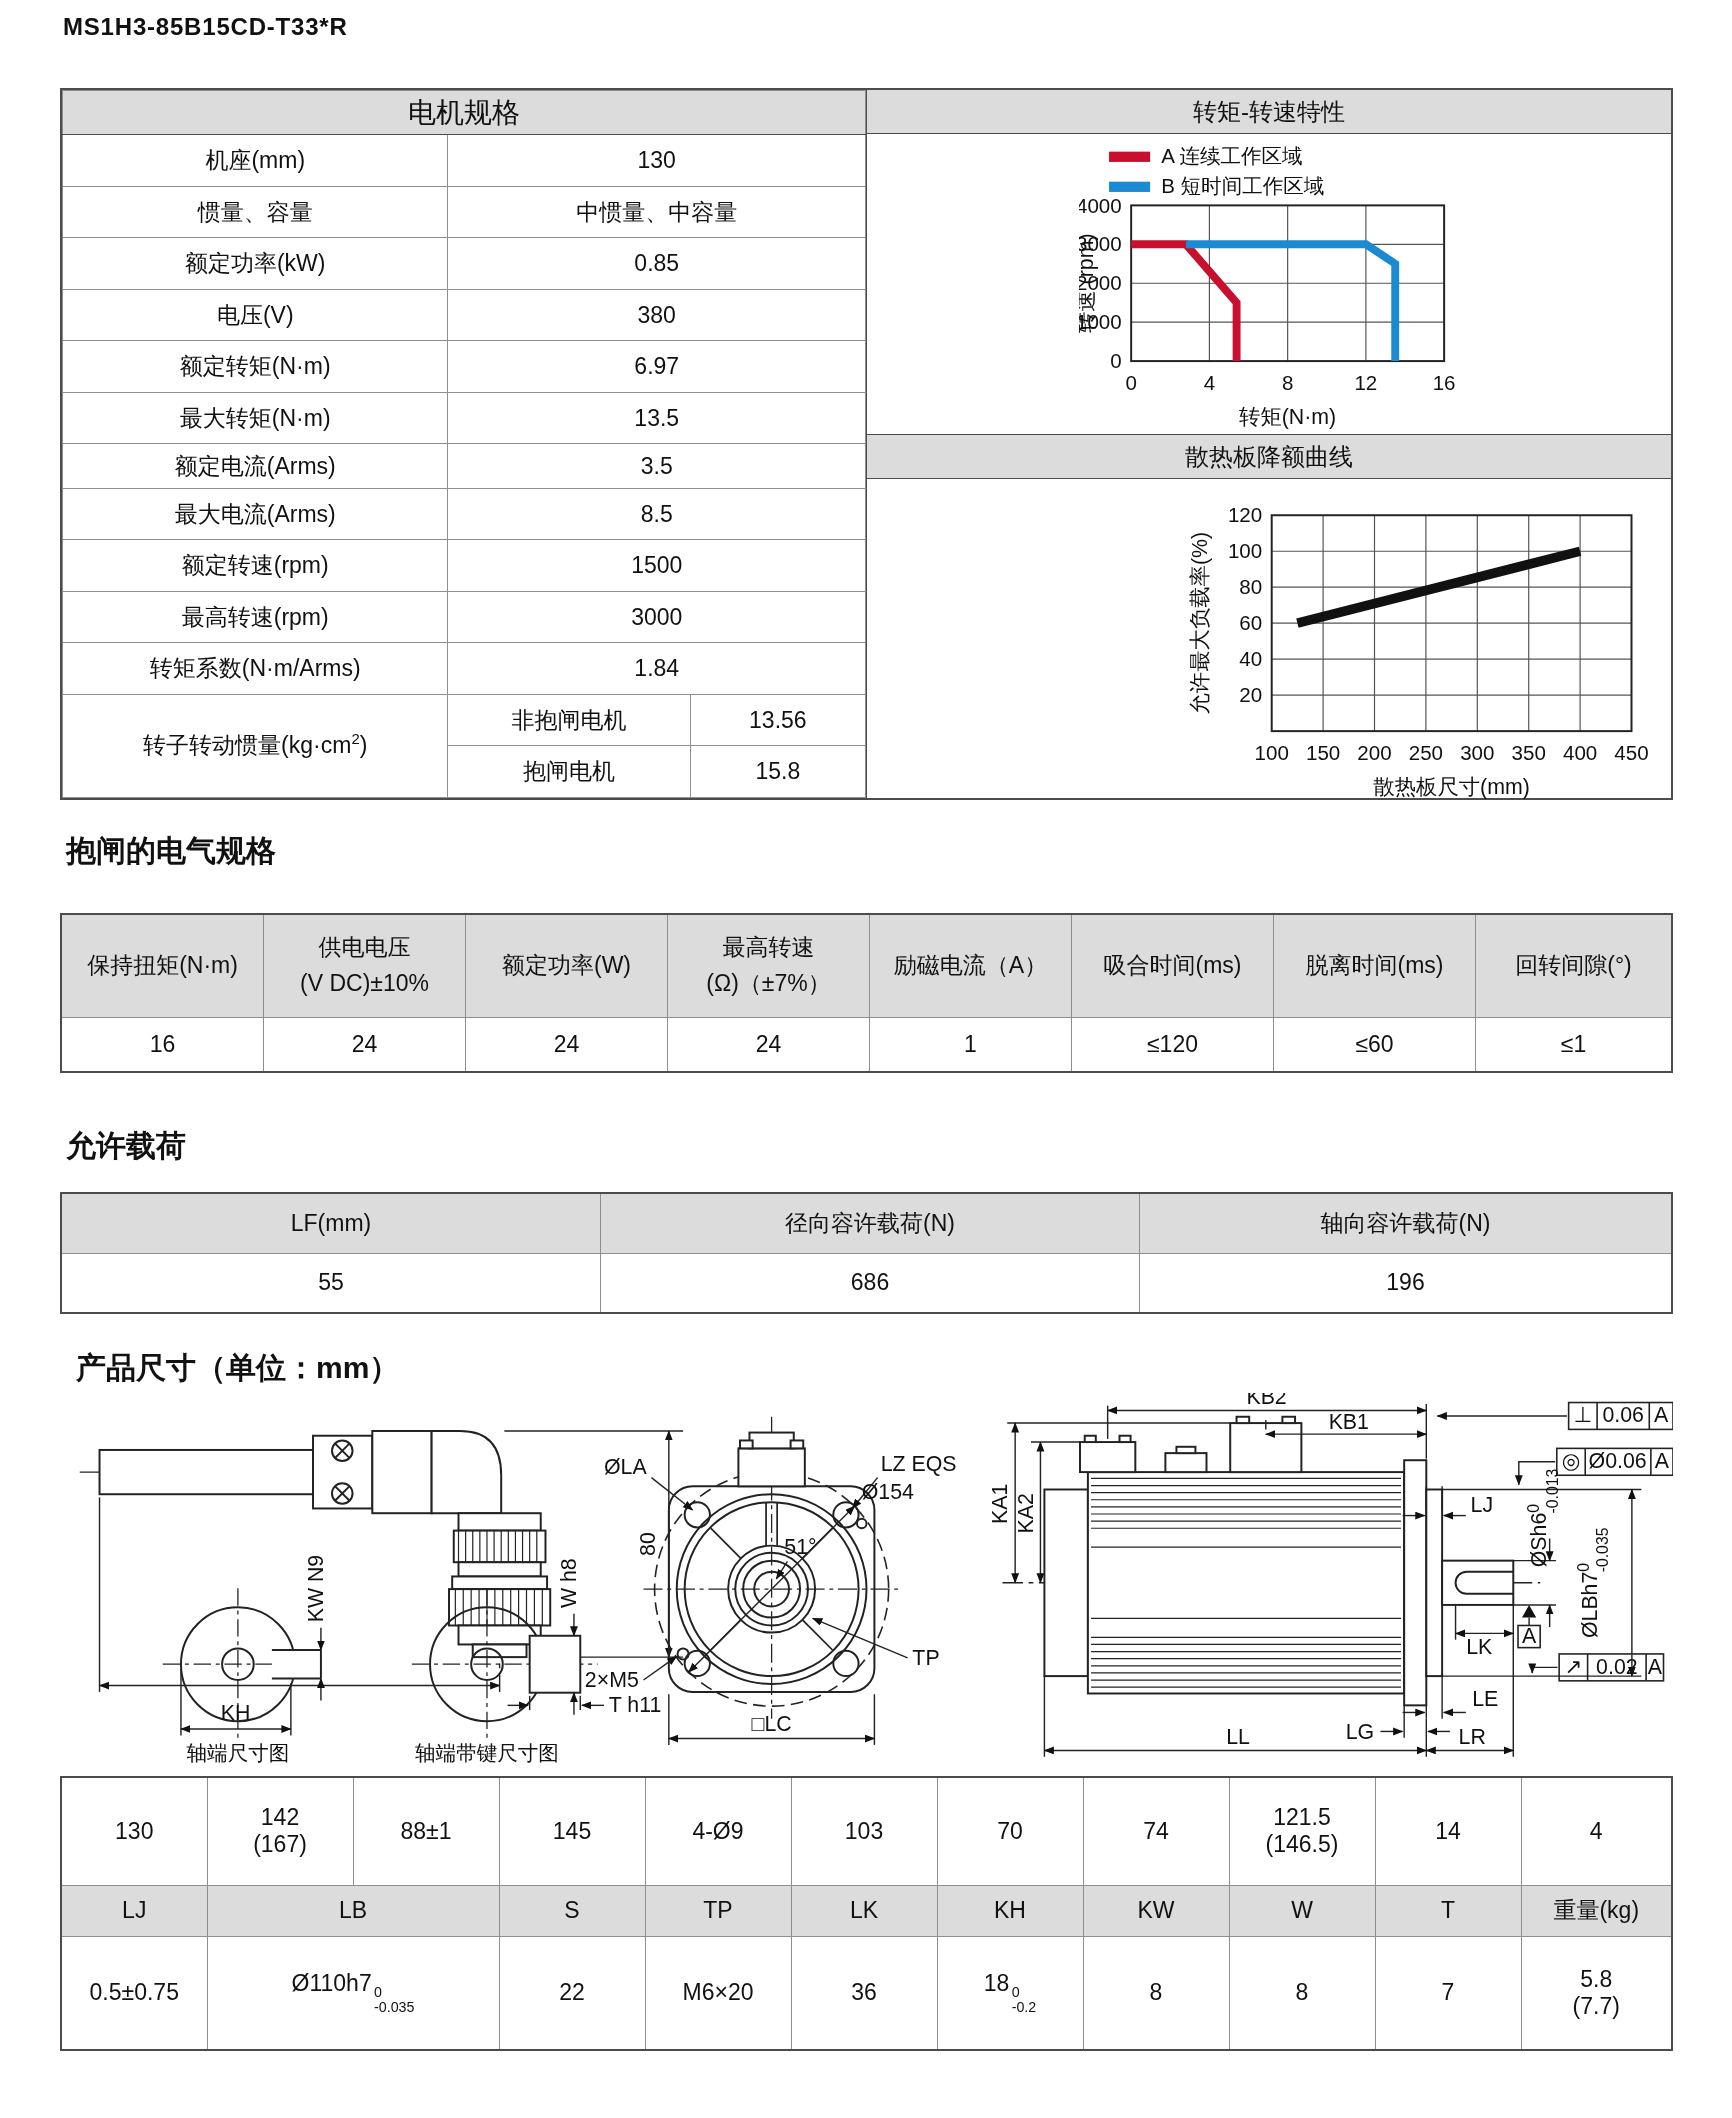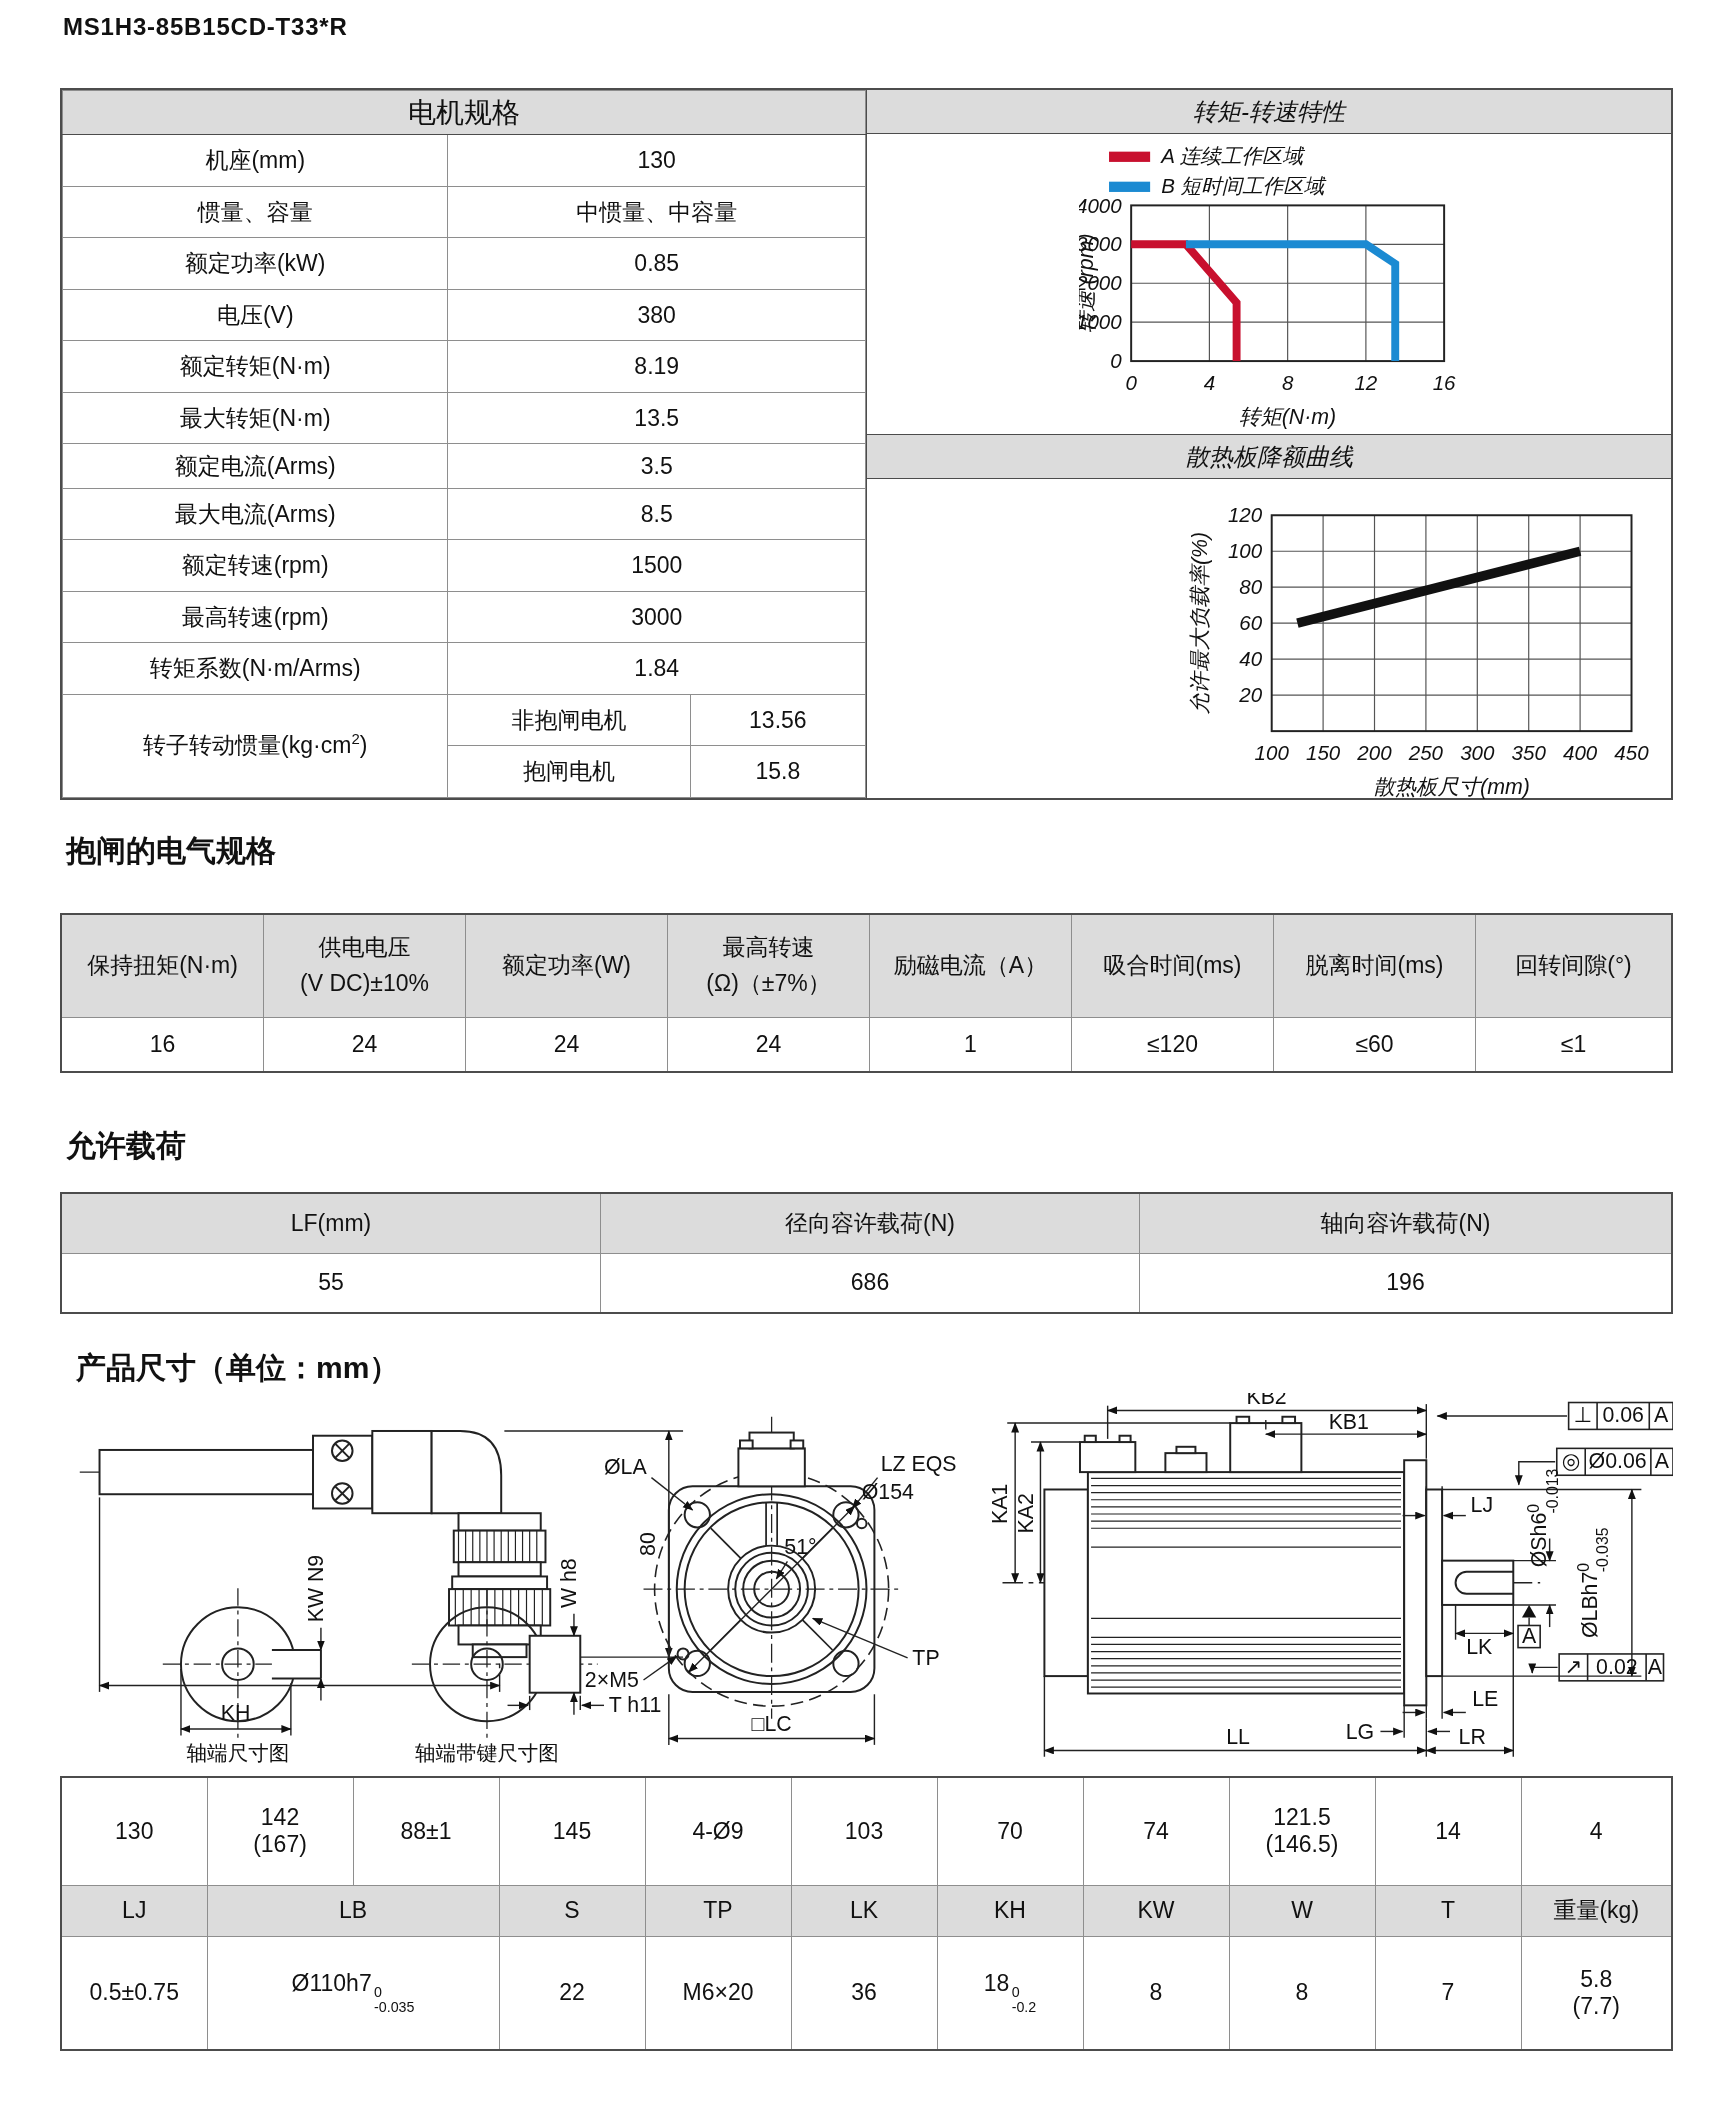--- a/index.html
+++ b/index.html
@@ -7,21 +7,21 @@
   .abs{position:absolute;}
   h1.title{font-size:24px;font-weight:bold;margin:0;letter-spacing:0.8px;}
   h2.sec{font-size:30px;font-weight:bold;margin:3px;}
   
   .spec-wrap{border:2.4px solid #4c4c4c;display:flex;width:1613px;height:712px;box-sizing:border-box;background:#fff;}
   table.sheet{border-collapse:collapse;table-layout:fixed;}
   table.sheet td,table.sheet th{border:0.8px solid #8e8e8e;text-align:center;vertical-align:middle;font-size:23px;font-weight:normal;padding:0;}
   table.sheet th{background:#dcdcdc;}
   table.spec{width:804px;height:100%;}
   table.spec th{border-bottom:1.6px solid #4c4c4c;font-size:28px;}
-  .spec-right{flex:1;border-left:1.6px solid #4c4c4c;display:flex;flex-direction:column;font-style:italic;}
+  .spec-right{flex:1;border-left:1.6px solid #4c4c4c;display:flex;flex-direction:column;}
   .sec-hd{height:43px;background:#dcdcdc;border-bottom:1.6px solid #4c4c4c;display:flex;align-items:center;justify-content:center;font-size:24px;}
   .sec-hd.mid{border-top:1.6px solid #4c4c4c;}
   .chart-area{position:relative;}
   .chart-area.c0{height:300px;}
   .chart-area.c1{flex:1;}
   svg text.tick{font-size:26px;fill:#111;font-family:"Liberation Sans","DejaVu Sans",sans-serif;}
   svg text.axlbl{font-size:27px;fill:#111;font-family:"Liberation Sans","DejaVu Sans",sans-serif;}
   svg text.dlbl{font-size:27px;fill:#111;font-family:"Liberation Sans","DejaVu Sans",sans-serif;}
   svg text.cap{font-size:26px;fill:#111;font-family:"Liberation Sans","DejaVu Sans",sans-serif;}
   
@@ -62,21 +62,21 @@
     <tr style="height:51px;">
           <td>额定功率(kW)</td>
           <td colspan="2">0.85</td>
         </tr>
     <tr style="height:51px;">
           <td>电压(V)</td>
           <td colspan="2">380</td>
         </tr>
     <tr style="height:51px;">
           <td>额定转矩(N·m)</td>
-          <td colspan="2">8.19</td>
+          <td colspan="2">6.97</td>
         </tr>
     <tr style="height:51px;">
           <td>最大转矩(N·m)</td>
           <td colspan="2">13.5</td>
         </tr>
     <tr style="height:44px;padding-left:24px;">
           <td>额定电流(Arms)</td>
           <td colspan="2">3.5</td>
         </tr>
     <tr style="height:51px;">

